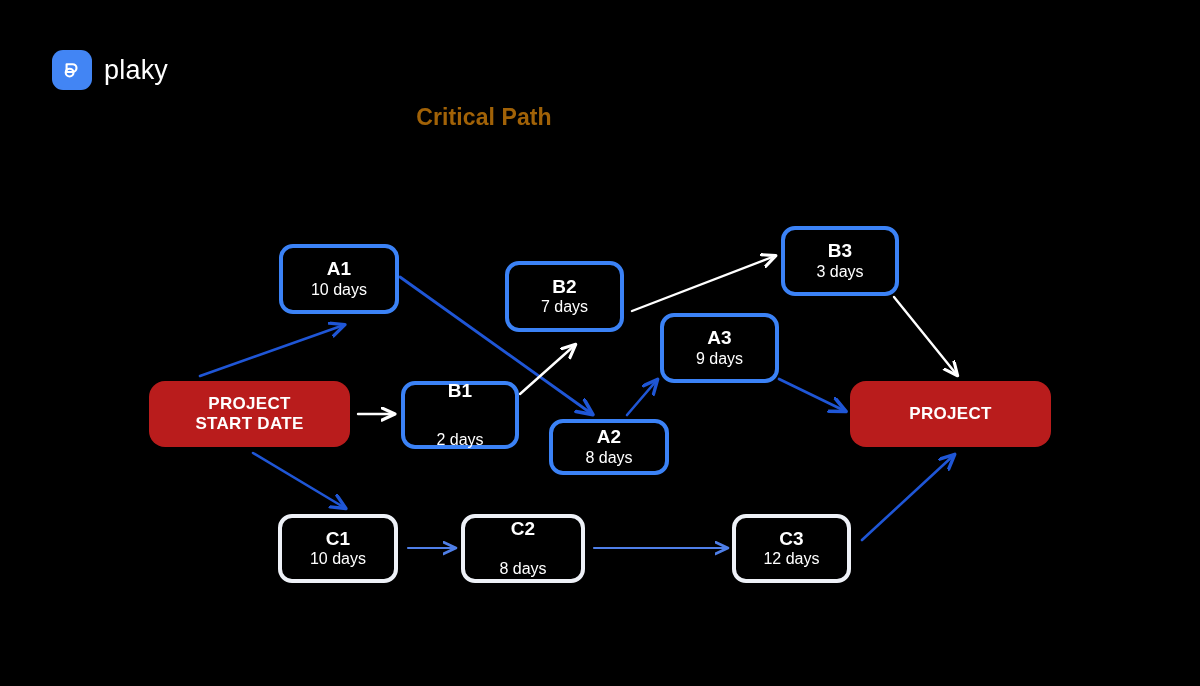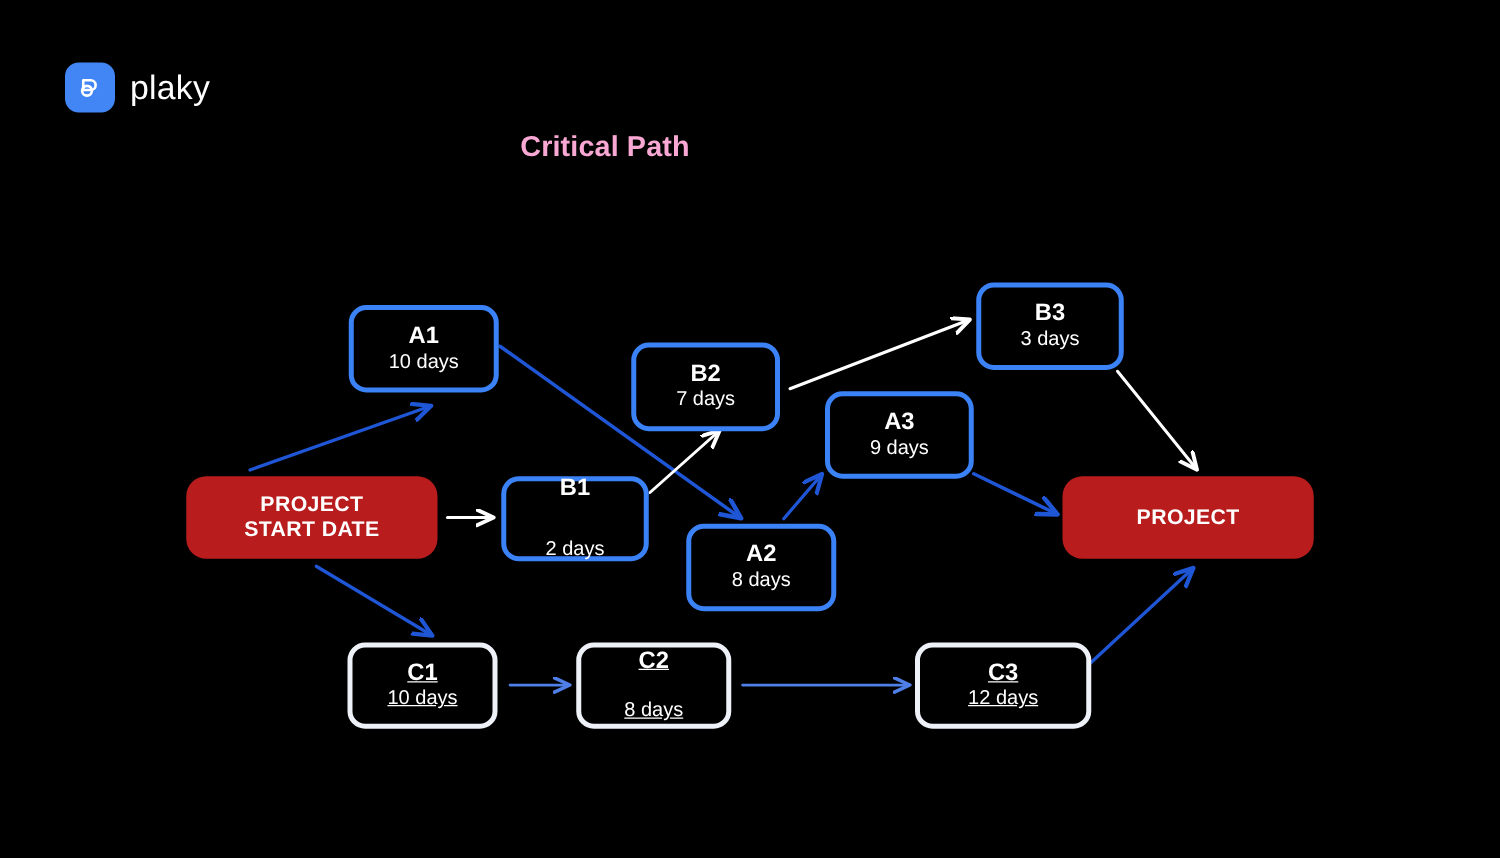--- a/index.html
+++ b/index.html
@@ -56,21 +56,21 @@
     font-size: 28px;
     font-weight: bold;
     letter-spacing: 0.1px;
   }
   .subtitle {
     position: absolute;
     left: 0;
     top: 104px;
     width: 968px;
     text-align: center;
-    color: #f9a8d4;
+    color: #a16207;
     font-size: 23px;
     font-weight: bold;
     letter-spacing: 0.1px;
   }
 
   
   #edges {
     position: absolute;
     left: 0;
     top: 0;
@@ -99,21 +99,20 @@
     font-weight: 400;
   }
 
   .node.outlined-blue {
     background: #000000;
     border: 4px solid #3b82f6;
   }
   .node.outlined-white {
     background: #000000;
     border: 4px solid #eef1f7;
-    text-decoration: underline;
   }
   .node.filled {
     background: #b91c1c;
     border: none;
     border-radius: 16px;
     padding: 0 8px;
   }
   .node.filled .t-line {
     font-size: 17px;
     font-weight: bold;
@@ -174,43 +173,43 @@
         <div class="t-line">PROJECT</div>
       </div>
       <div class="node outlined-blue" style="left: 279px; top: 244px; width: 120px; height: 70px; align-items: center;">
         <div class="n-label">A1</div>
         <div class="n-dur">10 days</div>
       </div>
       <div class="node outlined-blue" style="left: 401px; top: 381px; width: 118px; height: 68px; gap: 28px;">
         <div class="n-label">B1</div>
         <div class="n-dur">2 days</div>
       </div>
-      <div class="node outlined-blue" style="left: 505px; top: 274px; width: 119px; height: 71px;">
+      <div class="node outlined-blue" style="left: 505px; top: 261px; width: 119px; height: 71px;">
         <div class="n-label">B2</div>
         <div class="n-dur">7 days</div>
       </div>
-      <div class="node outlined-blue" style="left: 549px; top: 419px; width: 120px; height: 70px;">
+      <div class="node outlined-blue" style="left: 549px; top: 419px; width: 120px; height: 56px;">
         <div class="n-label">A2</div>
         <div class="n-dur">8 days</div>
       </div>
       <div class="node outlined-blue" style="left: 660px; top: 313px; width: 119px; height: 70px; text-align: center;">
         <div class="n-label">A3</div>
         <div class="n-dur">9 days</div>
       </div>
       <div class="node outlined-blue" style="left: 781px; top: 226px; width: 118px; height: 70px;">
         <div class="n-label">B3</div>
         <div class="n-dur">3 days</div>
       </div>
       <div class="node outlined-white" style="left: 278px; top: 514px; width: 120px; height: 69px;">
         <div class="n-label">C1</div>
         <div class="n-dur">10 days</div>
       </div>
       <div class="node outlined-white" style="left: 461px; top: 514px; width: 124px; height: 69px; justify-content: space-between;">
         <div class="n-label">C2</div>
         <div class="n-dur">8 days</div>
       </div>
-      <div class="node outlined-white" style="left: 732px; top: 514px; width: 141px; height: 69px;">
+      <div class="node outlined-white" style="left: 732px; top: 514px; width: 119px; height: 69px;">
         <div class="n-label">C3</div>
         <div class="n-dur">12 days</div>
       </div>
     </div>
 
 </div>
 
 </body></html>

